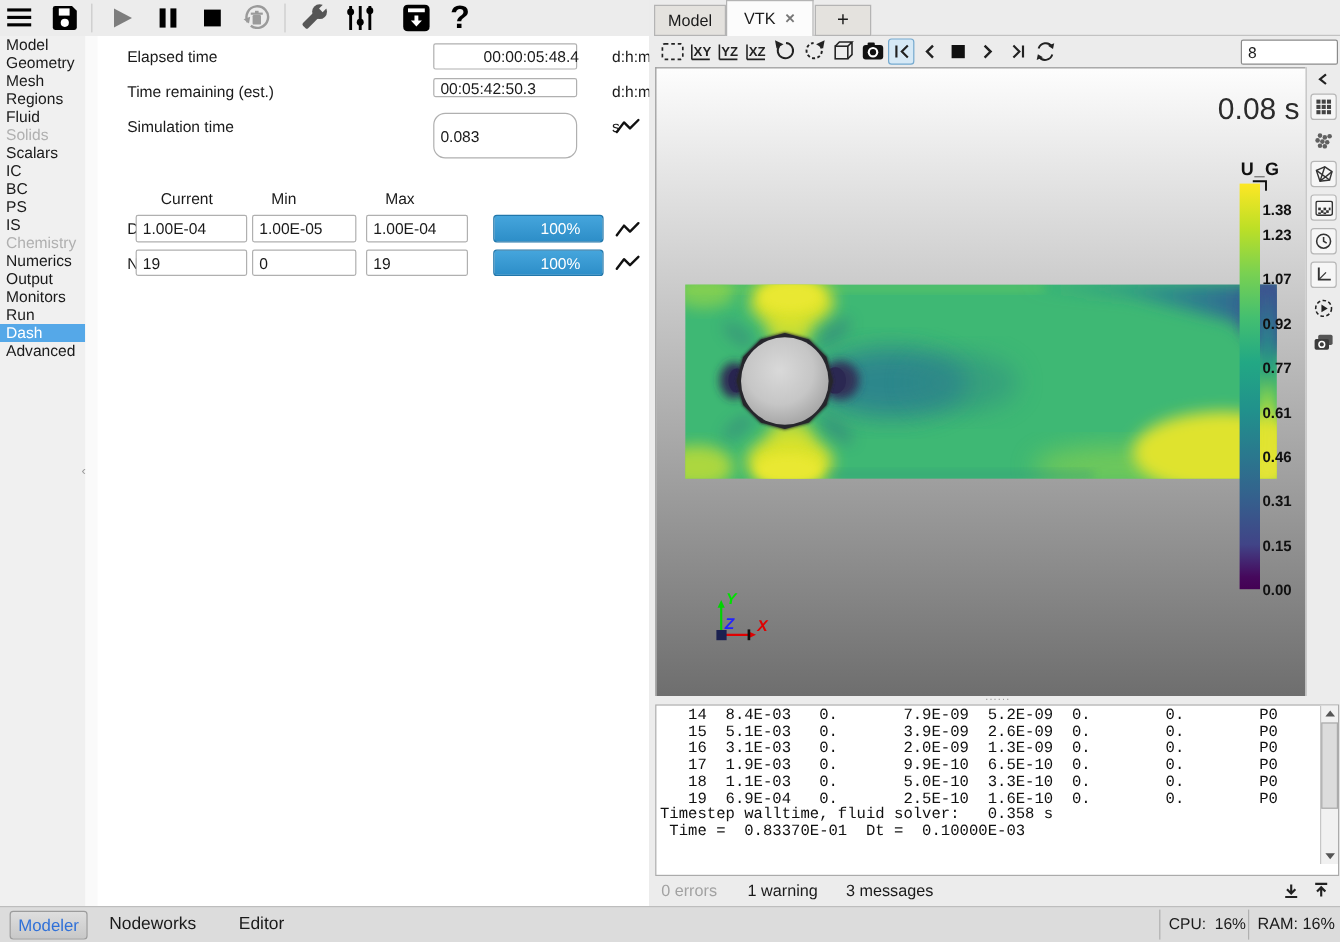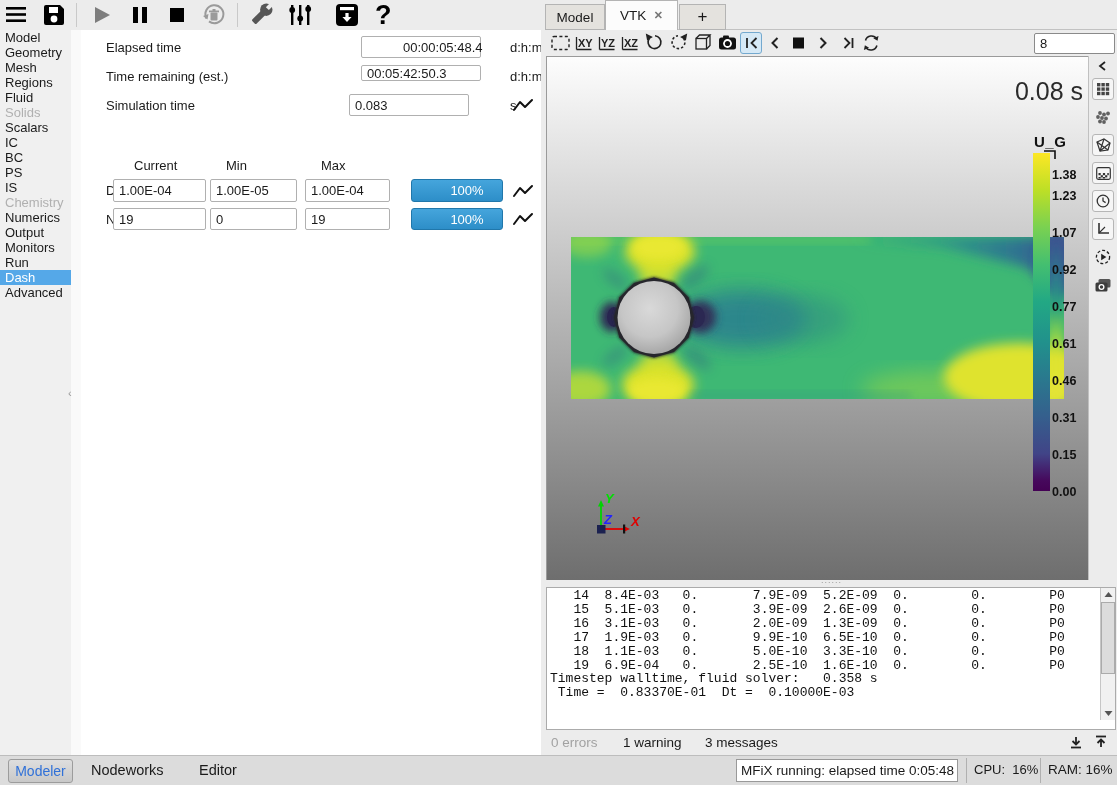--- a/index.html
+++ b/index.html
@@ -140,21 +140,21 @@
 <div class="abs" id="content">
   <div class="lbl" style="left:7px; top:10px;">Elapsed time</div>
   <div class="box" style="left:280px; top:6px; width:120px; height:22px;padding-left:41px;">00:00:05:48.4</div>
   <div class="lbl" style="left:411px; top:10px;">d:h:m:s</div>
 
   <div class="lbl" style="left:7px; top:39px;">Time remaining (est.)</div>
   <div class="box" style="left:280px; top:35px; width:120px; height:16px;">00:05:42:50.3</div>
   <div class="lbl" style="left:411px; top:39px;">d:h:m:s</div>
 
   <div class="lbl" style="left:7px; top:68px;">Simulation time</div>
-  <div class="box" style="left:268px; top:64px; width:120px; height:22px;">0.083</div>
+  <div class="box" style="left:280px; top:64px; width:120px; height:38px;border-radius:10px;">0.083</div>
   <div class="lbl" style="left:411px; top:68px;">s</div>
   <svg width="22" height="18" style="position:absolute;left:431px;top:66px">
       <path d="M2 14 L8 6 L13 11 L20 4" stroke="#111" stroke-width="2" fill="none" stroke-linecap="round" stroke-linejoin="round"></path>
     </svg>
 
   <div class="lbl" style="left:35px; top:128px;">Current</div>
   <div class="lbl" style="left:127px; top:128px;">Min</div>
   <div class="lbl" style="left:222px; top:128px;">Max</div>
 
   <div class="lbl" style="left:7px; top:153px;">DT</div>
@@ -484,18 +484,17 @@
     <svg width="16" height="16" style="position:absolute;left:548px;top:4px">
         <path d="M8 13 V6 M4.5 9 L8 5.5 L11.5 9" stroke="#222" stroke-width="1.8" fill="none"></path>
         <path d="M3 2.5 H13" stroke="#222" stroke-width="1.8"></path>
       </svg>
   </div>
 </div>
 <div class="abs" id="statusbar">
   <div style="position:absolute;left:8px;top:3px;width:65px;height:24px;background:linear-gradient(#dedede,#c8c8c8);border:1px solid #9c9c9c;border-radius:3px;display:flex;align-items:center;justify-content:center;color:#3071d8;font-size:14px;">Modeler</div>
   <div style="position:absolute;left:91px;top:6px;font-size:14.5px;">Nodeworks</div>
   <div style="position:absolute;left:199px;top:6px;font-size:14.5px;">Editor</div>
-  <div style="position:absolute;left:736px;top:3px;width:222px;height:23px;background:#fff;border:1px solid #999;font-size:13.5px;display:flex;align-items:center;padding-left:4px;">MFiX running: elapsed time 0:05:48</div>
   <div style="position:absolute;left:966px;top:2px;width:1px;height:25px;background:#b0b0b0;"></div>
   <div style="position:absolute;left:974px;top:6px;font-size:13px;">CPU:&nbsp; 16%</div>
   <div style="position:absolute;left:1040px;top:2px;width:1px;height:25px;background:#b0b0b0;"></div>
   <div style="position:absolute;left:1048px;top:6px;font-size:13.5px;">RAM: 16%</div>
 </div>
 
 </body></html>

